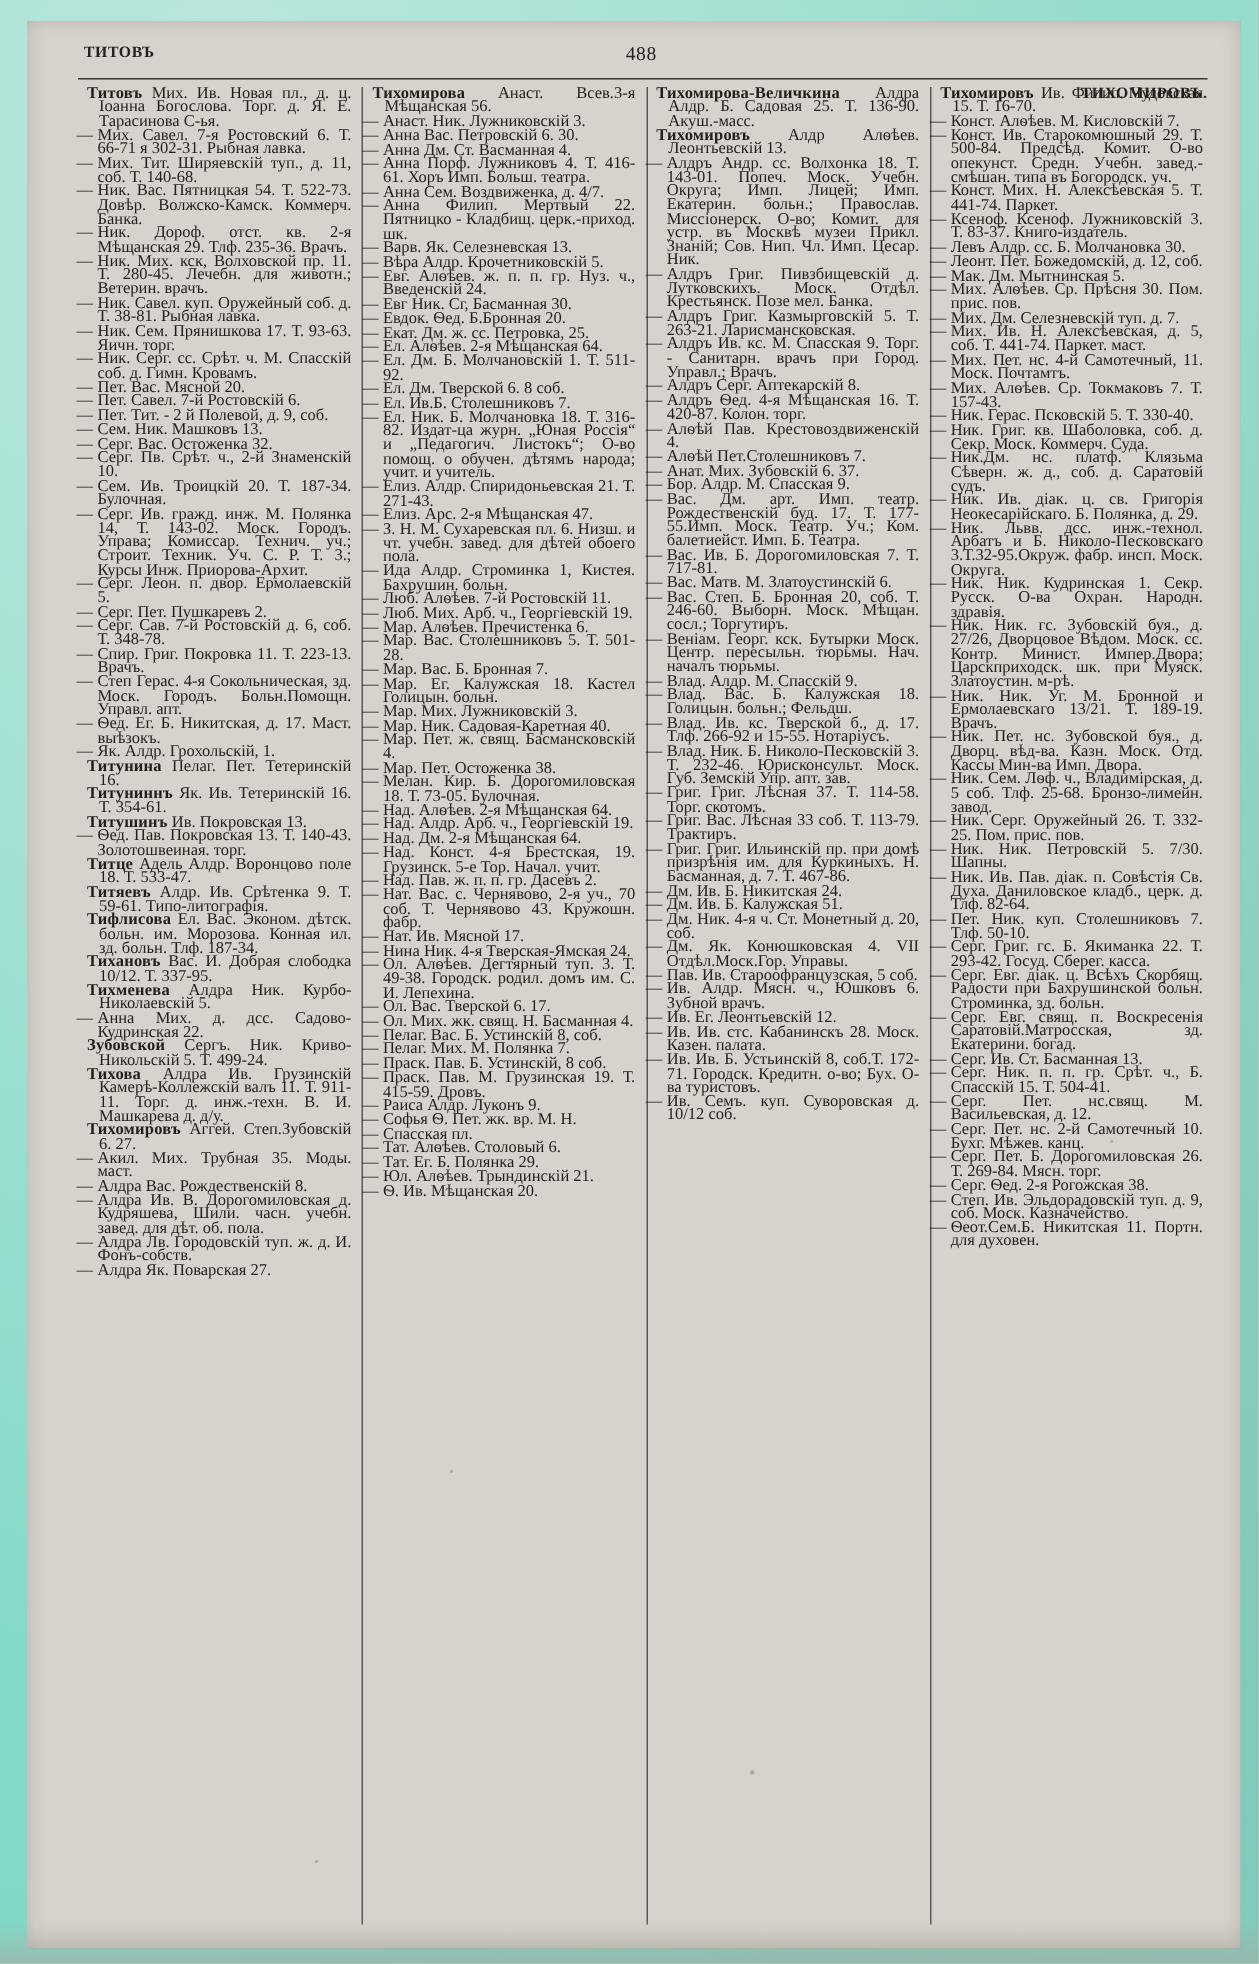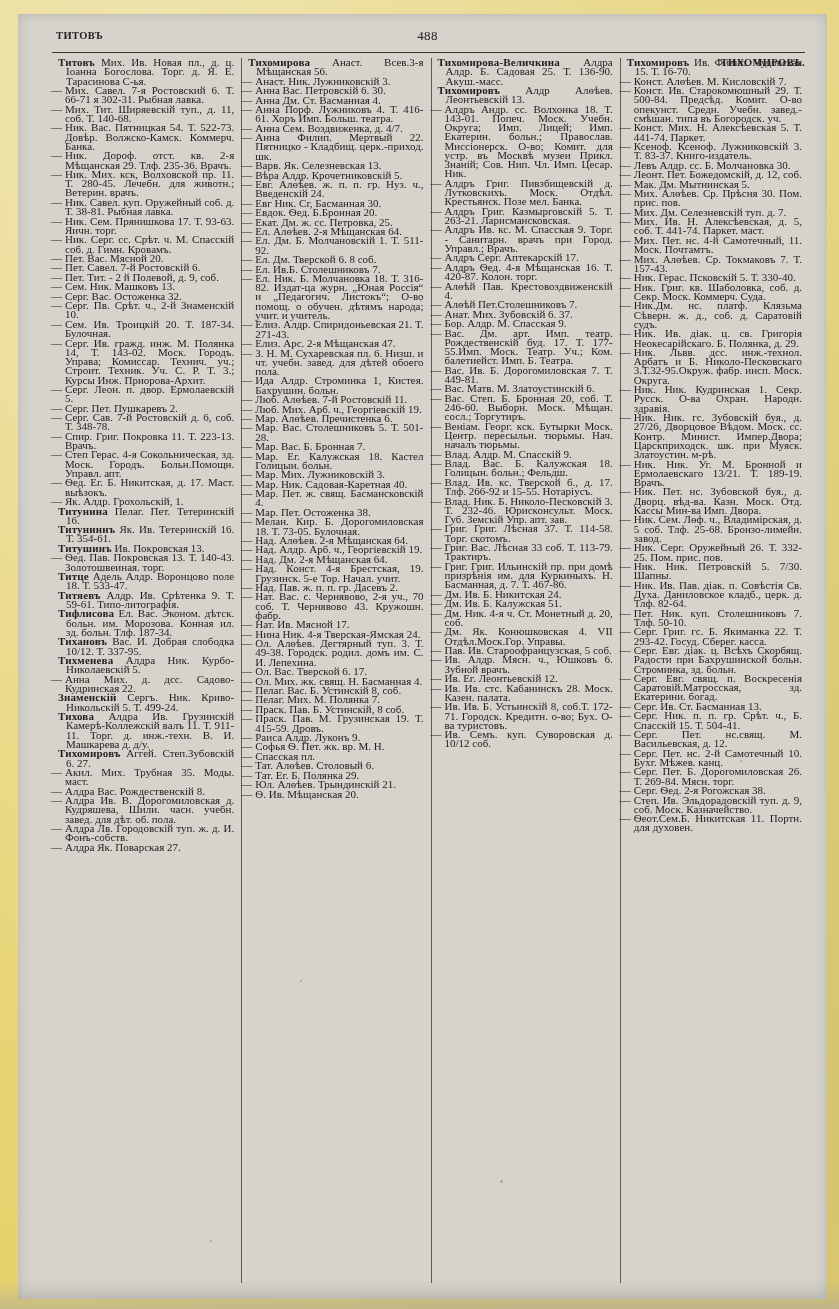--- a/index.html
+++ b/index.html
@@ -4,21 +4,21 @@
 <style>
   html, body {
     margin: 0;
     padding: 0;
     background: #b9b7b2;
   }
   .page {
     position: relative;
     width: 839px;
     height: 1309px;
-    background: #fde047;
+    background: #5eead4;
     overflow: hidden;
     font-family: "Liberation Serif", serif;
   }
   
   .page::before {
     content: "";
     position: absolute;
     inset: 0;
     background:
       radial-gradient(ellipse at 18% 12%, rgba(255,255,255,0.35), rgba(255,255,255,0) 60%),
@@ -144,21 +144,21 @@
           <p class="entry head"><span class="nm">Титунина</span><span> Пелаг. Пет. Тетеринскій 16.</span></p>
           <p class="entry head"><span class="nm">Титуниннъ</span><span> Як. Ив. Тетеринскій 16. Т. 354-61.</span></p>
           <p class="entry head"><span class="nm">Титушинъ</span><span> Ив. Покровская 13.</span></p>
           <p class="entry"><span class="dash">—</span><span>Ѳед. Пав. Покровская 13. Т. 140-43. Золотошвеиная. торг.</span></p>
           <p class="entry head"><span class="nm">Титце</span><span> Адель Алдр. Воронцово поле 18. Т. 533-47.</span></p>
           <p class="entry head"><span class="nm">Титяевъ</span><span> Алдр. Ив. Срѣтенка 9. Т. 59-61. Типо-литографія.</span></p>
           <p class="entry head"><span class="nm">Тифлисова</span><span> Ел. Вас. Эконом. дѣтск. больн. им. Морозова. Конная ил. зд. больн. Тлф. 187-34.</span></p>
           <p class="entry head"><span class="nm">Тихановъ</span><span> Вас. И. Добрая слободка 10/12. Т. 337-95.</span></p>
           <p class="entry head"><span class="nm">Тихменева</span><span> Алдра Ник. Курбо-Николаевскій 5.</span></p>
           <p class="entry"><span class="dash">—</span><span>Анна Мих. д. дсс. Садово-Кудринская 22.</span></p>
-          <p class="entry head"><span class="nm">Знаменскій</span><span> Сергъ. Ник. Криво-Никольскій 5. Т. 499-24.</span></p>
+          <p class="entry head"><span class="nm">Зубовской</span><span> Сергъ. Ник. Криво-Никольскій 5. Т. 499-24.</span></p>
           <p class="entry head"><span class="nm">Тихова</span><span> Алдра Ив. Грузинскій Камерѣ-Коллежскій валъ 11. Т. 911-11. Торг. д. инж.-техн. В. И. Машкарева д. д/у.</span></p>
           <p class="entry head"><span class="nm">Тихомировъ</span><span> Аггей. Степ.Зубовскій 6. 27.</span></p>
           <p class="entry"><span class="dash">—</span><span>Акил. Мих. Трубная 35. Моды. маст.</span></p>
           <p class="entry"><span class="dash">—</span><span>Алдра Вас. Рождественскій 8.</span></p>
           <p class="entry"><span class="dash">—</span><span>Алдра Ив. В. Дорогомиловская д. Кудряшева, Шили. часн. учебн. завед. для дѣт. об. пола.</span></p>
           <p class="entry"><span class="dash">—</span><span>Алдра Лв. Городовскій туп. ж. д. И. Фонъ-собств.</span></p>
           <p class="entry"><span class="dash">—</span><span>Алдра Як. Поварская 27.</span></p>
         </div>
       </div>
     <div class="col">
@@ -221,28 +221,28 @@
         </div>
       </div>
     <div class="col">
         <div class="col-inner">
           <p class="entry head"><span class="nm">Тихомирова-Величкина</span><span> Алдра Алдр. Б. Садовая 25. Т. 136-90. Акуш.-масс.</span></p>
           <p class="entry head"><span class="nm">Тихомировъ</span><span> Алдр Алѳѣев. Леонтьевскій 13.</span></p>
           <p class="entry"><span class="dash">—</span><span>Алдръ Андр. сс. Волхонка 18. Т. 143-01. Попеч. Моск. Учебн. Округа; Имп. Лицей; Имп. Екатерин. больн.; Православ. Миссіонерск. О-во; Комит. для устр. въ Москвѣ музеи Прикл. Знаній; Сов. Нип. Чл. Имп. Цесар. Ник.</span></p>
           <p class="entry"><span class="dash">—</span><span>Алдръ Григ. Пивзбищевскій д. Лутковскихъ. Моск. Отдѣл. Крестьянск. Позе мел. Банка.</span></p>
           <p class="entry"><span class="dash">—</span><span>Алдръ Григ. Казмырговскій 5. Т. 263-21. Ларисмансковская.</span></p>
           <p class="entry"><span class="dash">—</span><span>Алдръ Ив. кс. М. Спасская 9. Торг. - Санитарн. врачъ при Город. Управл.; Врачъ.</span></p>
-          <p class="entry"><span class="dash">—</span><span>Алдръ Серг. Аптекарскій 17.</span></p>
+          <p class="entry"><span class="dash">—</span><span>Алдръ Серг. Аптекарскій 8.</span></p>
           <p class="entry"><span class="dash">—</span><span>Алдръ Ѳед. 4-я Мѣщанская 16. Т. 420-87. Колон. торг.</span></p>
           <p class="entry"><span class="dash">—</span><span>Алѳѣй Пав. Крестовоздвиженскій 4.</span></p>
           <p class="entry"><span class="dash">—</span><span>Алѳѣй Пет.Столешниковъ 7.</span></p>
           <p class="entry"><span class="dash">—</span><span>Анат. Мих. Зубовскій 6. 37.</span></p>
           <p class="entry"><span class="dash">—</span><span>Бор. Алдр. М. Спасская 9.</span></p>
           <p class="entry"><span class="dash">—</span><span>Вас. Дм. арт. Имп. театр. Рождественскій буд. 17. Т. 177-55.Имп. Моск. Театр. Уч.; Ком. балетиейст. Имп. Б. Театра.</span></p>
-          <p class="entry"><span class="dash">—</span><span>Вас. Ив. Б. Дорогомиловская 7. Т. 449-81.</span></p>
+          <p class="entry"><span class="dash">—</span><span>Вас. Ив. Б. Дорогомиловская 7. Т. 717-81.</span></p>
           <p class="entry"><span class="dash">—</span><span>Вас. Матв. М. Златоустинскій 6.</span></p>
           <p class="entry"><span class="dash">—</span><span>Вас. Степ. Б. Бронная 20, соб. Т. 246-60. Выборн. Моск. Мѣщан. сосл.; Торгутиръ.</span></p>
           <p class="entry"><span class="dash">—</span><span>Веніам. Георг. кск. Бутырки Моск. Центр. пересыльн. тюрьмы. Нач. началъ тюрьмы.</span></p>
           <p class="entry"><span class="dash">—</span><span>Влад. Алдр. М. Спасскій 9.</span></p>
           <p class="entry"><span class="dash">—</span><span>Влад. Вас. Б. Калужская 18. Голицын. больн.; Фельдш.</span></p>
           <p class="entry"><span class="dash">—</span><span>Влад. Ив. кс. Тверской б., д. 17. Тлф. 266-92 и 15-55. Нотаріусъ.</span></p>
           <p class="entry"><span class="dash">—</span><span>Влад. Ник. Б. Николо-Песковскій 3. Т. 232-46. Юрисконсульт. Моск. Губ. Земскій Упр. апт. зав.</span></p>
           <p class="entry"><span class="dash">—</span><span>Григ. Григ. Лѣсная 37. Т. 114-58. Торг. скотомъ.</span></p>
           <p class="entry"><span class="dash">—</span><span>Григ. Вас. Лѣсная 33 соб. Т. 113-79. Трактиръ.</span></p>
           <p class="entry"><span class="dash">—</span><span>Григ. Григ. Ильинскій пр. при домѣ призрѣнія им. для Куркиныхъ. Н. Басманная, д. 7. Т. 467-86.</span></p>

